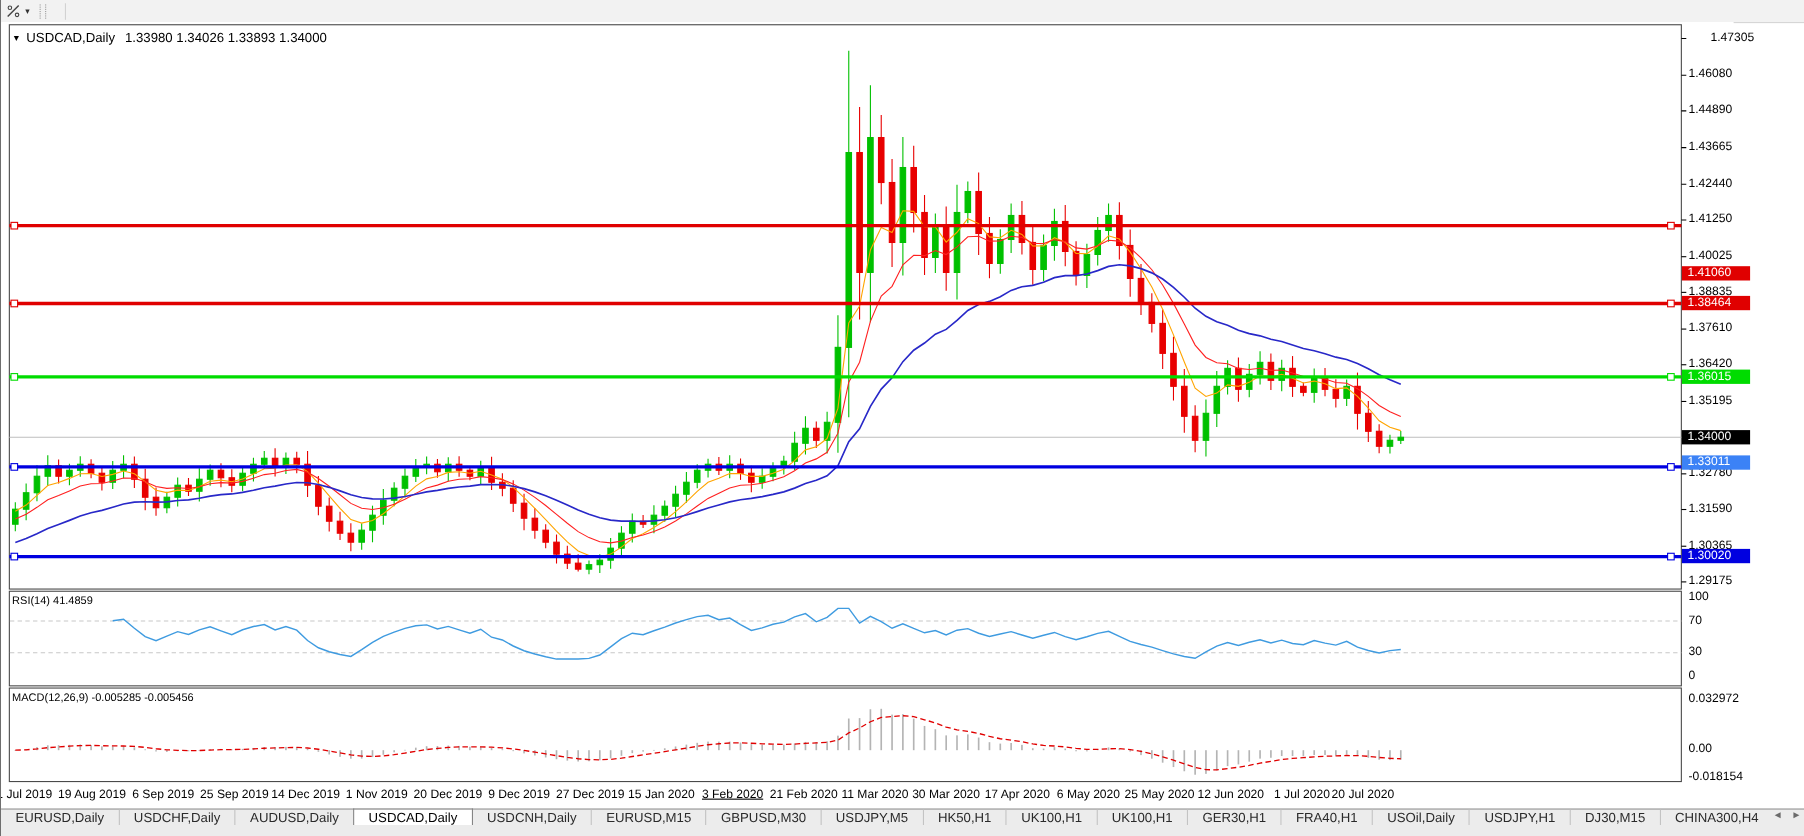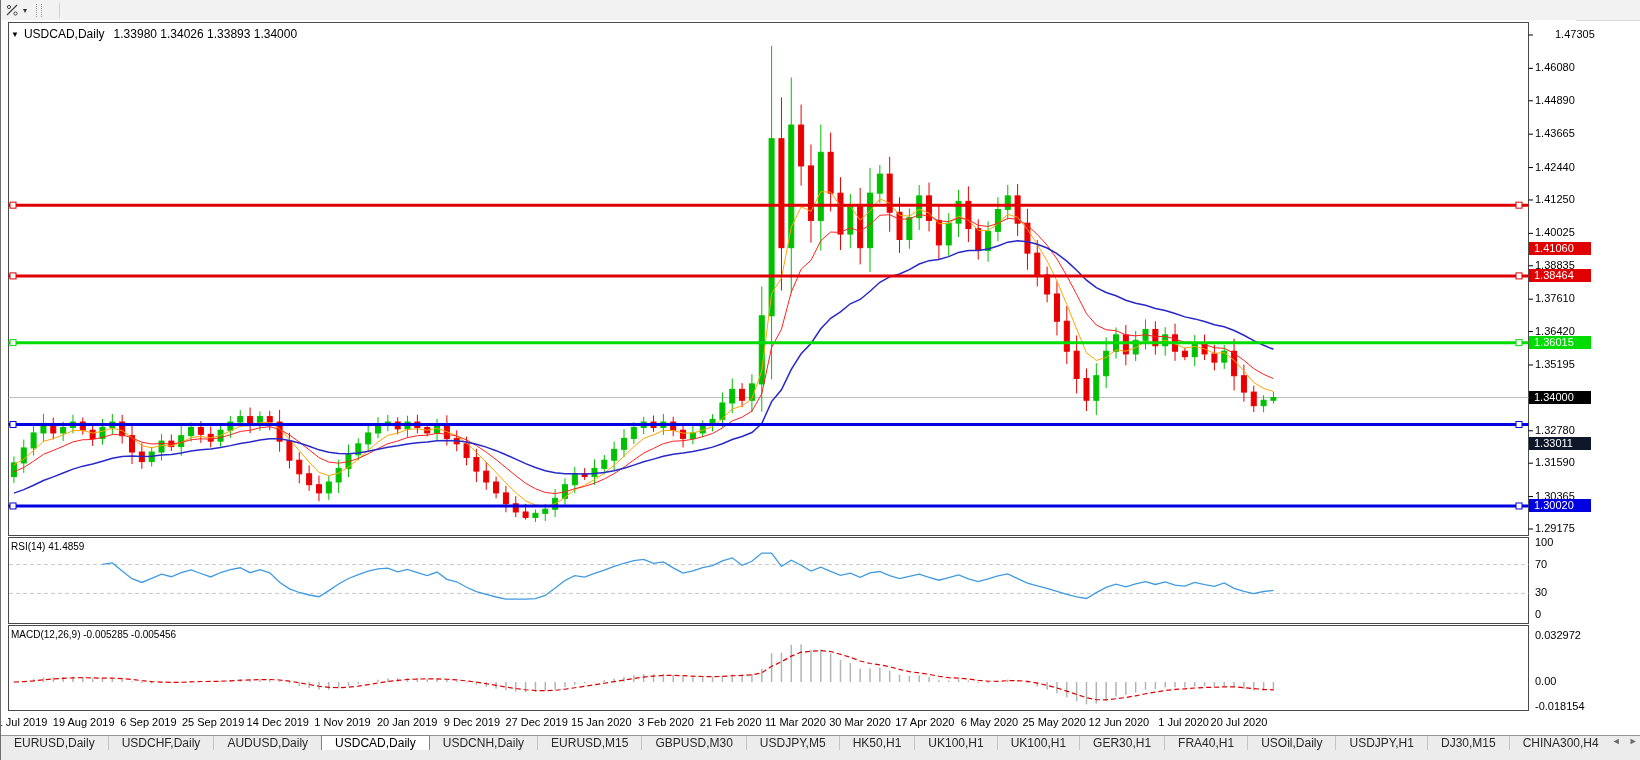--- a/index.html
+++ b/index.html
@@ -512,44 +512,44 @@
       <div class="axis-label" style="top: 272.166px;">1.37610</div>
       <div class="axis-label" style="top: 304.591px;">1.36420</div>
       <div class="axis-label" style="top: 337.969px;">1.35195</div>
       <div class="axis-label" style="top: 403.772px;">1.32780</div>
       <div class="axis-label" style="top: 436.197px;">1.31590</div>
       <div class="axis-label" style="top: 469.575px;">1.30365</div>
       <div class="axis-label" style="top: 502px;">1.29175</div>
       <div class="badge" style="top: 178.162px; background: rgb(224, 0, 0); margin-top: 44px;">1.41060</div>
       <div class="badge" style="top: 248.897px; background: rgb(224, 0, 0);">1.38464</div>
       <div class="badge" style="top: 315.626px; background: rgb(0, 220, 0);">1.36015</div>
-      <div class="badge" style="top: 417px; background: #0f172a;">1.33011</div>
+      <div class="badge" style="top: 394px; background: #3b82f6;">1.33011</div>
       <div class="badge" style="top: 478.976px; background: rgb(0, 0, 224);">1.30020</div>
       <div class="badge" style="top: 370.53px; background: rgb(0, 0, 0);">1.34000</div>
       <div class="axis-label" style="top: 516px;">100</div>
       <div class="axis-label" style="top: 537.6px;">70</div>
       <div class="axis-label" style="top: 566.4px;">30</div>
       <div class="axis-label" style="top: 588px;">0</div>
       <div class="axis-label" style="top: 608.839px;">0.032972</div>
       <div class="axis-label" style="top: 655px;">0.00</div>
       <div class="axis-label" style="top: 680.416px;">-0.018154</div>
     </div>
 
   <div class="date-axis" id="date-axis">
       <div class="date-label" style="left: 18px;">31 Jul 2019</div>
       <div class="date-label" style="left: 82.7px;">19 Aug 2019</div>
       <div class="date-label" style="left: 147.4px;">6 Sep 2019</div>
       <div class="date-label" style="left: 212.1px;">25 Sep 2019</div>
       <div class="date-label" style="left: 276.8px;">14 Dec 2019</div>
       <div class="date-label" style="left: 341.5px;">1 Nov 2019</div>
-      <div class="date-label" style="left: 406.2px;">20 Jan 2019</div>
+      <div class="date-label" style="left: 406.2px;">20 Dec 2019</div>
       <div class="date-label" style="left: 470.9px;">9 Dec 2019</div>
       <div class="date-label" style="left: 535.6px;">27 Dec 2019</div>
       <div class="date-label" style="left: 600.3px;">15 Jan 2020</div>
-      <div class="date-label" style="left: 665px;">3 Feb 2020</div>
+      <div class="date-label" style="left: 665px; text-decoration: underline;">3 Feb 2020</div>
       <div class="date-label" style="left: 729.7px;">21 Feb 2020</div>
       <div class="date-label" style="left: 794.4px;">11 Mar 2020</div>
       <div class="date-label" style="left: 859.1px;">30 Mar 2020</div>
       <div class="date-label" style="left: 923.8px;">17 Apr 2020</div>
       <div class="date-label" style="left: 988.5px;">6 May 2020</div>
       <div class="date-label" style="left: 1053.2px;">25 May 2020</div>
       <div class="date-label" style="left: 1117.9px;">12 Jun 2020</div>
       <div class="date-label" style="left: 1182.6px;">1 Jul 2020</div>
       <div class="date-label" style="left: 1238px;">20 Jul 2020</div>
     </div>

